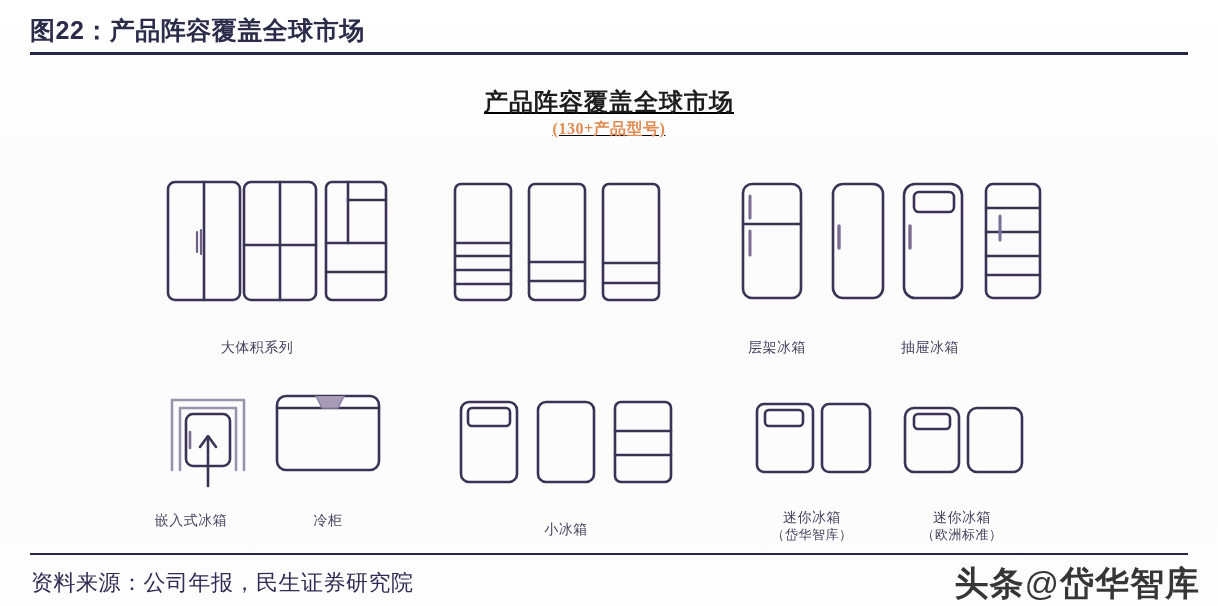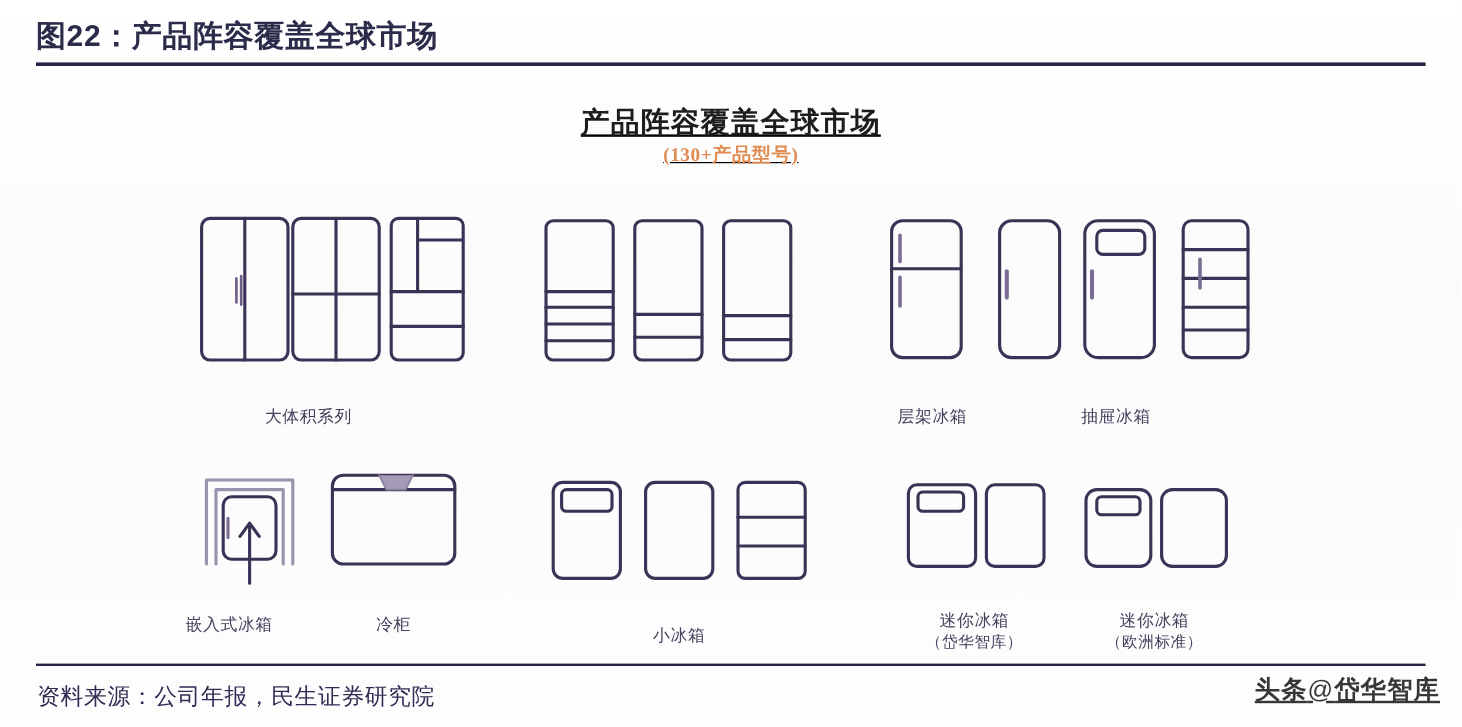--- a/index.html
+++ b/index.html
@@ -91,36 +91,35 @@
   
   .footer-rule {
     position: absolute;
     left: 30px; top: 553px;
     width: 1158px; height: 2px;
     background: #262648;
   }
   .footer-text {
     position: absolute;
     left: 31px; top: 568px;
-    font-size: 19px;
+    font-size: 22px;
     color: #2f2b52;
     font-family: "Liberation Sans", "DejaVu Sans", sans-serif;
     letter-spacing: 0.5px;
   }
   .watermark {
     position: absolute;
     right: 18px; top: 561px;
-    font-size: 21px;
+    font-size: 34px;
     font-weight: 700;
     color: #1b1b1b;
     opacity: 0.88;
     letter-spacing: 1px;
     font-family: "Liberation Sans", "DejaVu Sans", sans-serif;
     white-space: nowrap;
-    text-decoration: underline;
   }
   .watermark .at { font-weight: 400; }
 </style>
 </head>
 <body>
 
 <div class="page">
 
   <div class="fig-header">
     <div class="fig-title">图22：产品阵容覆盖全球市场</div>

